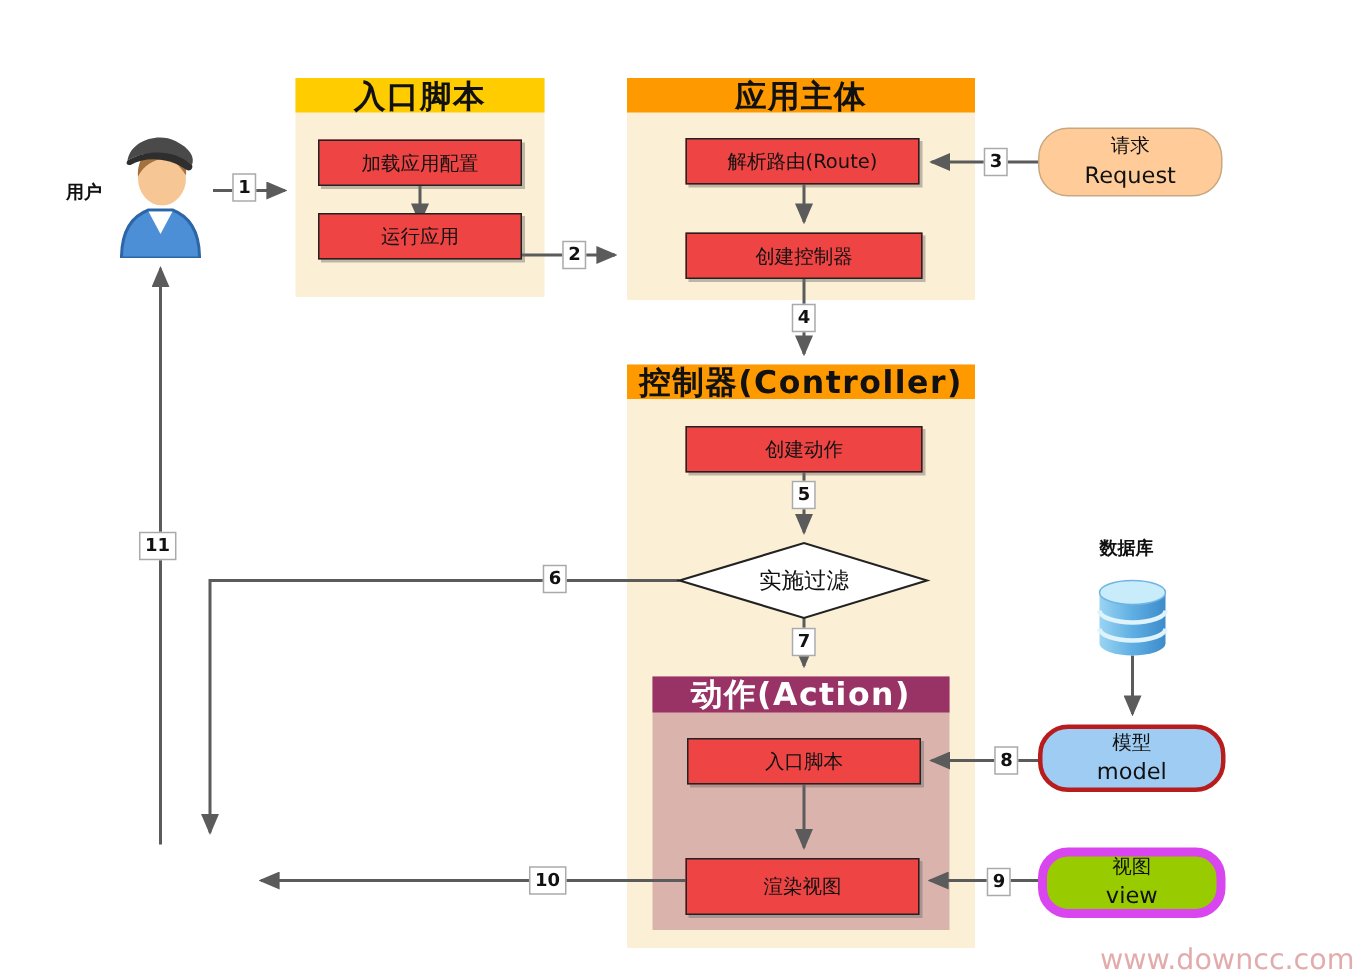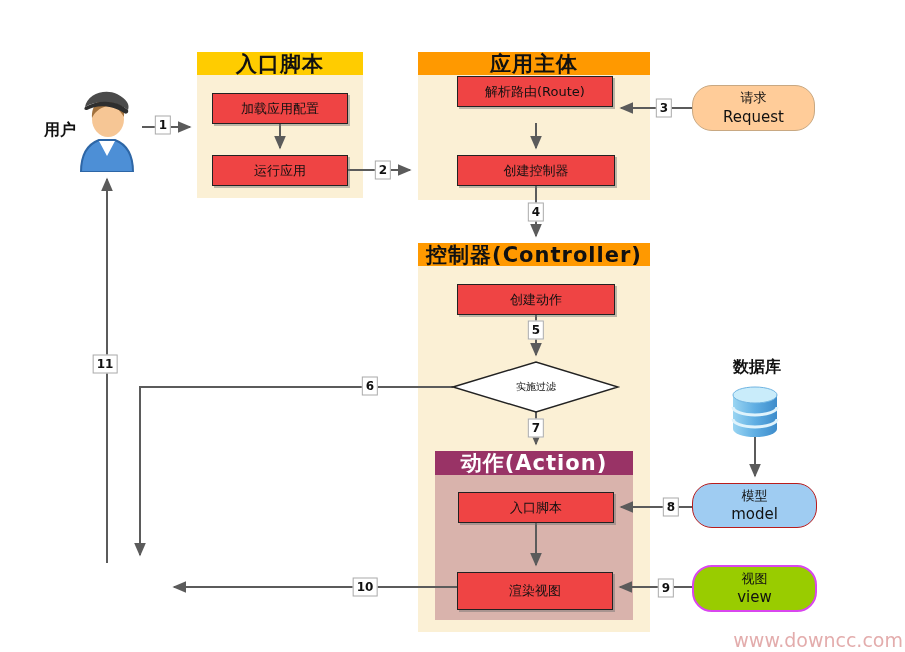--- a/index.html
+++ b/index.html
@@ -44,52 +44,52 @@
     border: 1px solid #222;
     box-shadow: 2px 2px 0 rgba(110,110,110,0.45);
     display: flex; align-items: center; justify-content: center;
     font-size: 13px; color: #111;
   }
 
   
   .diamond-label {
     position: absolute; z-index: 4;
     display: flex; align-items: center; justify-content: center;
-    font-size: 10px; color: #111;
+    font-size: 15px; color: #111;
   }
 
   
   .rnode {
     position: absolute; z-index: 4;
     border-radius: 20px;
     display: flex; flex-direction: column; justify-content: center;
     line-height: 1.35; color: #111; text-align: center;
   }
   .rnode .zh { font-size: 13px; }
   .rnode .en { font-size: 15px; }
   .node-request  { left: 692px; top: 85px;  width: 123px; height: 46px; background: #FFCC99; border: 1px solid #C8A882; }
   .node-response { left: 65px;  top: 563px; width: 102px; height: 47px; background: #FFCC99; border: 1px solid #C8A882; }
-  .node-model    { left: 692px; top: 483px; width: 125px; height: 45px; background: #9FCCF2; border: 1px solid #b91c1c; }
-  .node-view     { left: 692px; top: 565px; width: 125px; height: 47px; background: #99CC00; border: 2px solid #d946ef; }
+  .node-model    { left: 692px; top: 483px; width: 125px; height: 45px; background: #9FCCF2; border: 3px solid #b91c1c; }
+  .node-view     { left: 692px; top: 565px; width: 125px; height: 47px; background: #99CC00; border: 6px solid #d946ef; }
 
   
   .numlabel {
     position: absolute; z-index: 5;
     transform: translate(-50%, -50%);
     background: #ffffff;
     border: 1px solid #aaa;
     padding: 0 3px;
     min-width: 14px;
     text-align: center;
     font-size: 12px; font-weight: bold; color: #111;
     line-height: 17px;
   }
 
   
-  .actor-label { position: absolute; z-index: 4; font-size: 16px; font-weight: bold; color: #111; }
+  .actor-label { position: absolute; z-index: 4; font-size: 12px; font-weight: bold; color: #111; }
   .icon-wrap { position: absolute; z-index: 4; }
 
   
   .watermark { position: absolute; right: 2px; bottom: 2px; z-index: 6; text-align: right; line-height: 1; }
   .watermark .wm1 { font-size: 29px; font-weight: bold; color: rgba(141, 198, 63, 0.62); letter-spacing: 1px; }
   .watermark .wm2 { font-size: 19px; color: rgba(222, 158, 158, 0.85); margin-top: 2px; }
 </style>
 </head>
 <body>
 
@@ -135,23 +135,23 @@
       <path d="M692,587 H620" marker-end="url(#ah)"></path>
       <path d="M457,587 H174" marker-end="url(#ah)"></path>
       <path d="M453,387 H140 V555" marker-end="url(#ah)"></path>
       <path d="M107,563 V179" marker-end="url(#ah)"></path>
       <path d="M755,437 V476" marker-end="url(#ah)"></path>
     </g>
     <polygon points="453,387 536,362 618,387 536,412" fill="#ffffff" stroke="#222" stroke-width="1.4"></polygon>
   </svg>
 
   <div class="pbox" style="left:212px; top:93px; width:136px; height:31px">加载应用配置</div>
-  <div class="pbox" style="left:212px; top:155px; width:136px; height:31px">运行应用</div>
-
-  <div class="pbox" style="left:457px; top:76px; width:156px; height:31px">解析路由(Route)</div>
+  <div class="pbox" style="left:212px; top:142px; width:136px; height:31px">运行应用</div>
+
+  <div class="pbox" style="left:457px; top:92px; width:156px; height:31px">解析路由(Route)</div>
   <div class="pbox" style="left:457px; top:155px; width:158px; height:31px">创建控制器</div>
 
   <div class="pbox" style="left:457px; top:284px; width:158px; height:31px">创建动作</div>
 
   <div class="diamond-label" style="left:476px; top:374px; width:120px; height:26px">实施过滤</div>
 
   <div class="pbox" style="left:458px; top:492px; width:156px; height:31px">入口脚本</div>
   <div class="pbox" style="left:457px; top:572px; width:156px; height:38px">渲染视图</div>
 
   <div class="rnode node-request">

